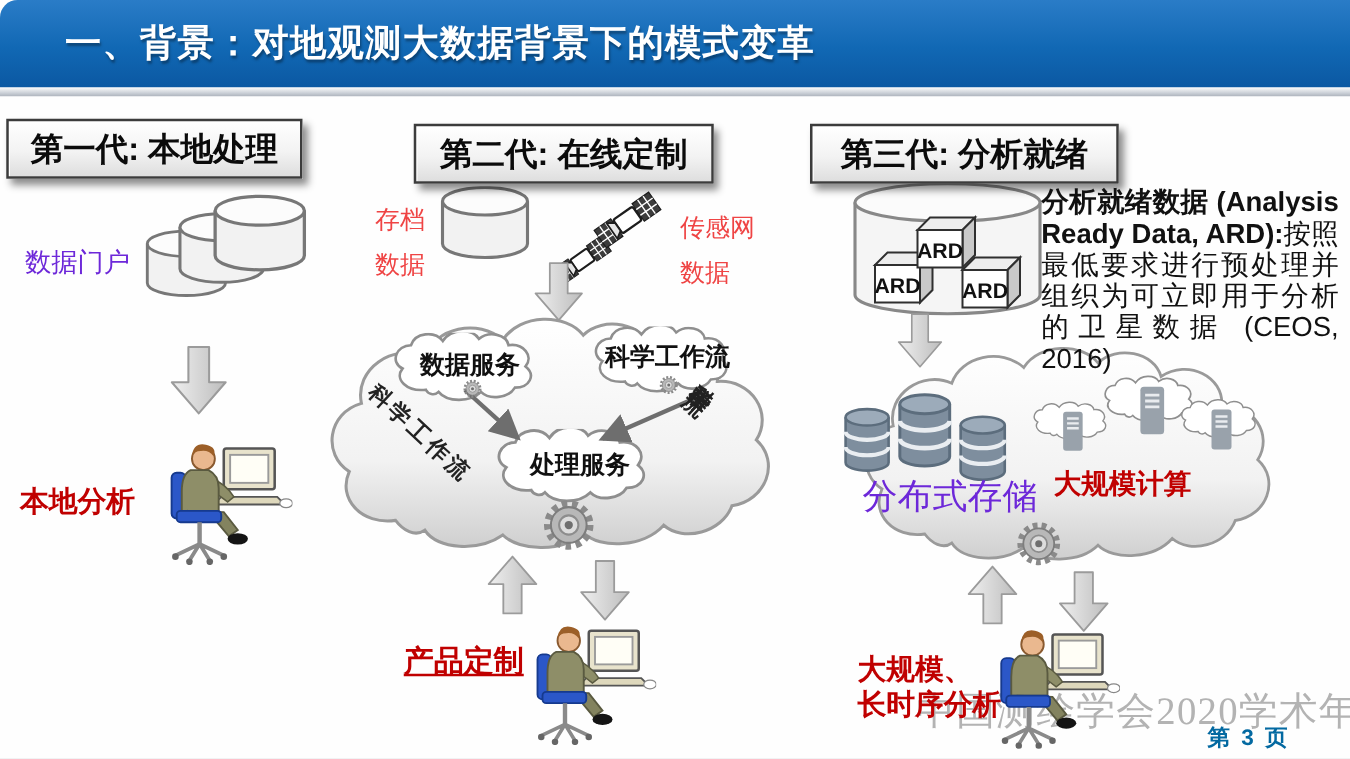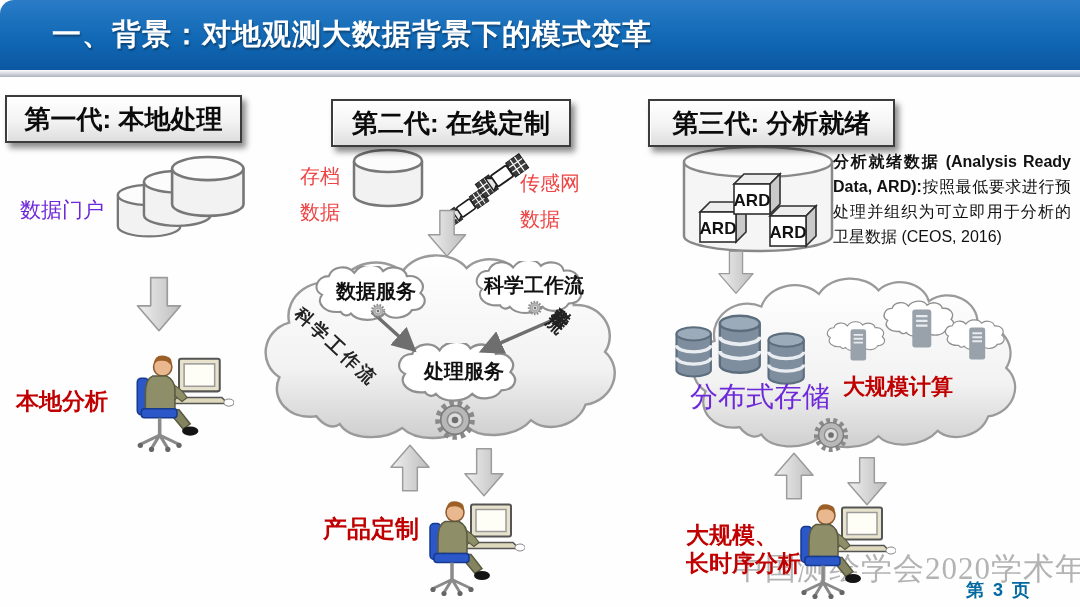--- a/index.html
+++ b/index.html
@@ -23,21 +23,21 @@
 
   .lbl{color:#6d28d9;font-size:21px;white-space:nowrap;z-index:3;}
   .lbl2{color:#ef4444;font-size:20px;line-height:36px;z-index:3;}
   .red{color:#c00000;font-weight:bold;font-size:23px;white-space:nowrap;z-index:3;}
 
   .cloud-label{font-size:20px;font-weight:600;color:#111;white-space:nowrap;z-index:3;}
   .wf{font-size:18px;font-weight:bold;color:#222;letter-spacing:3px;white-space:nowrap;z-index:3;}
   .wf-r{writing-mode:vertical-rl;letter-spacing:2px;}
 
   
-  #ard-desc{left:833px;top:149px;width:238px;font-size:16px;line-height:25px;color:#111;
+  #ard-desc{left:833px;top:149px;width:238px;font-size:22px;line-height:25px;color:#111;
        text-align:justify;z-index:3;}
   #ard-desc .b{font-weight:bold;}
 
   
   #watermark{left:733px;top:548px;font-family:"Liberation Serif",serif;font-size:31px;
        color:#b3b3b3;letter-spacing:1px;z-index:1;white-space:nowrap;}
   #pagenum{left:966px;top:578px;font-size:18px;color:#0369a1;z-index:3;letter-spacing:2px;font-weight:bold;}
 
   svg{display:block;}
   .ov{overflow:visible;}
@@ -184,21 +184,21 @@
     <use href="#cyl-white" xlink:href="#cyl-white"></use>
     </svg>
   <svg class="abs ov" style="left:438px;top:146px;" width="92" height="90">
     <g transform="translate(28,62) rotate(-35) scale(0.82)">
         <use href="#sat-shape" xlink:href="#sat-shape"></use>
       </g>
     <g transform="translate(64,30) rotate(-35) scale(0.95)">
         <use href="#sat-shape" xlink:href="#sat-shape"></use>
       </g>
   </svg>
-  <div class="lbl2 abs" style="left:520px;top:165px;width:66px;">传感网数据</div>
+  <div class="lbl2 abs" style="left:544px;top:165px;width:66px;">传感网数据</div>
   <svg class="abs" style="left:424px;top:209px;" width="46" height="50" viewBox="0 0 60 70">
     <use href="#arrow-down-shape" xlink:href="#arrow-down-shape"></use>
     </svg>
 
   <svg class="abs" style="left:256px;top:250px;" width="390" height="200">
     <use href="#cloud-big" xlink:href="#cloud-big" width="390" height="200"></use>
     </svg>
 
   <svg class="abs" style="left:303px;top:266px;" width="150" height="56">
     <use href="#cloud-sm" xlink:href="#cloud-sm" width="150" height="56"></use>
@@ -233,21 +233,21 @@
     <use href="#gear-shape" xlink:href="#gear-shape"></use>
     </svg>
 
   <svg class="abs" style="left:388px;top:442px;" width="44" height="52" viewBox="0 0 60 70">
     <use href="#arrow-up-shape" xlink:href="#arrow-up-shape"></use>
     </svg>
   <svg class="abs" style="left:462px;top:447px;" width="44" height="52" viewBox="0 0 60 70">
     <use href="#arrow-down-shape" xlink:href="#arrow-down-shape"></use>
     </svg>
 
-  <div class="red abs" style="left:323px;top:513px;font-size:24px;">产品定制</div>
+  <div class="red abs" style="left:323px;top:513px;font-size:24px;text-decoration:underline;">产品定制</div>
   <svg class="abs" style="left:415px;top:490px;z-index:3;" width="110" height="106" viewBox="0 0 110 105">
     <use href="#person-art" xlink:href="#person-art"></use>
     </svg>
 
   <svg class="abs ov" style="left:678px;top:144px;" width="160" height="112">
     <path d="M6,18 L6,92 A74,15 0 0 0 154,92 L154,18" fill="#f5f5f5" stroke="#888" stroke-width="2.5"></path>
     <ellipse cx="80" cy="18" rx="74" ry="15" fill="#fbfbfb" stroke="#888" stroke-width="2.5"></ellipse>
     <g transform="translate(18,56)">
         <use href="#ard-cube" xlink:href="#ard-cube"></use>
       <text x="22" y="34" text-anchor="middle" font-size="17" font-weight="bold" fill="#111">ARD</text>

